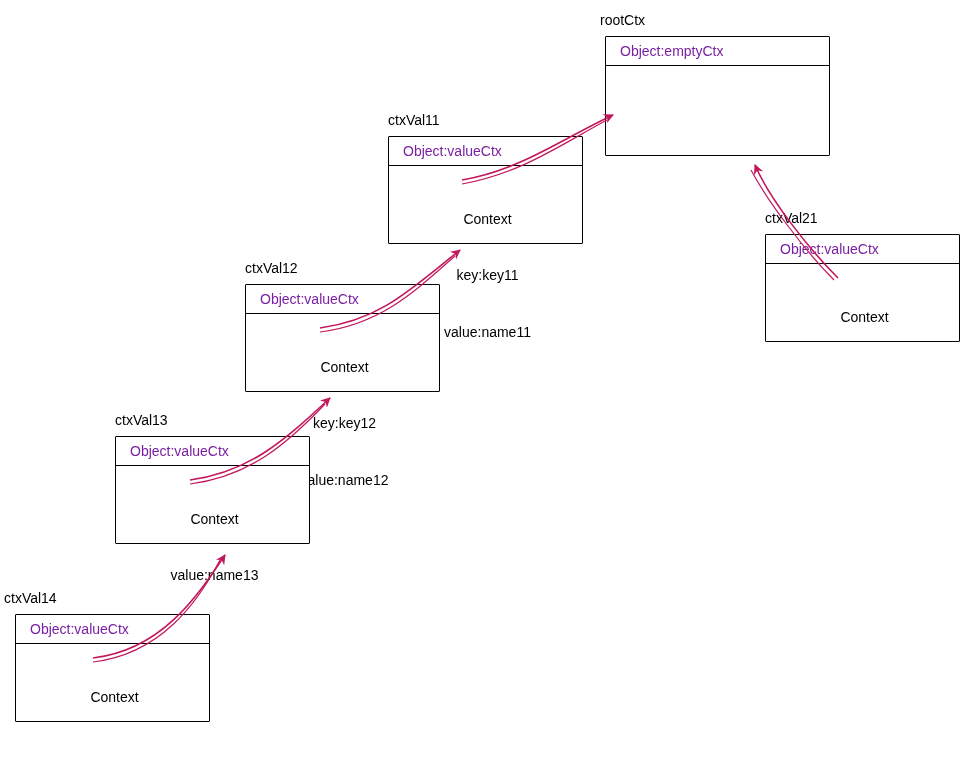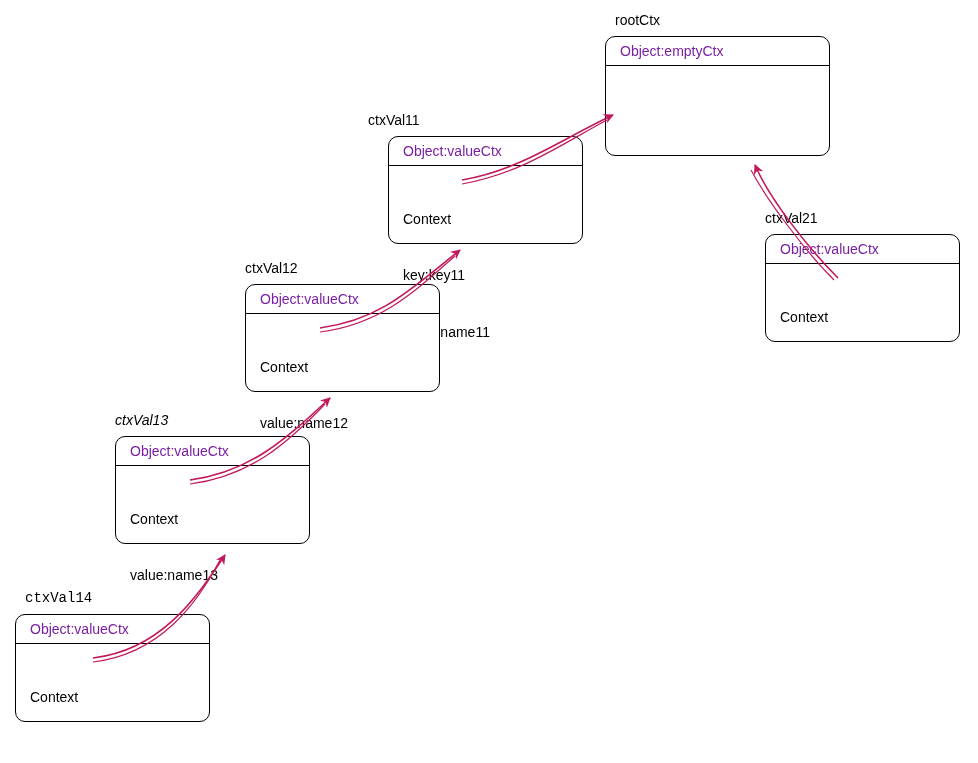--- a/index.html
+++ b/index.html
@@ -27,85 +27,86 @@
     position: absolute;
   }
   .node-label {
     position: absolute;
     white-space: nowrap;
   }
   .box {
     position: absolute;
     border: 1.5px solid #000;
     background: #ffffff;
-    border-radius: 10px;
+    border-radius: 1px;
     box-sizing: border-box;
   }
   .box-header {
     border-bottom: 1.5px solid #000;
     padding: 6px 10px 6px 14px;
     color: #7B1FA2;
     font-weight: 500;
     white-space: nowrap;
   }
   .box-body {
     padding: 6px 10px 6px 14px;
     line-height: 1.35;
     white-space: pre;
   }
-  .line { display: block; }
+  .line { display: block; text-align: center; }
 </style>
 </head>
 <body>
 <div class="canvas">
 
 <div class="node">
-  <div class="node-label" style="left:615px; top:12px;">rootCtx</div>
+  <div class="node-label" style="left:600px; top:12px;">rootCtx</div>
   <div class="box" style="left:605px; top:36px; width:225px; height:120px;">
     <div class="box-header">Object:emptyCtx</div>
     <div class="box-body"></div>
   </div>
 </div>
 
 <div class="node">
-  <div class="node-label" style="left:368px; top:112px;">ctxVal11</div>
+  <div class="node-label" style="left:388px; top:112px;">ctxVal11</div>
   <div class="box" style="left:388px; top:136px; width:195px; height:108px;">
     <div class="box-header">Object:valueCtx</div>
     <div class="box-body">
       <span class="line">Context</span>
       <span class="line">key:key11</span>
       <span class="line">value:name11</span>
     </div>
   </div>
 </div>
 
 <div class="node">
   <div class="node-label" style="left:245px; top:260px;">ctxVal12</div>
   <div class="box" style="left:245px; top:284px; width:195px; height:108px;">
     <div class="box-header">Object:valueCtx</div>
     <div class="box-body">
       <span class="line">Context</span>
+      <span class="line">key:key12</span>
       <span class="line">value:name12</span>
     </div>
   </div>
 </div>
 
 <div class="node">
-  <div class="node-label" style="left:115px; top:412px;font-style:italic;">ctxVal13</div>
+  <div class="node-label" style="left:115px; top:412px;">ctxVal13</div>
   <div class="box" style="left:115px; top:436px; width:195px; height:108px;">
     <div class="box-header">Object:valueCtx</div>
     <div class="box-body">
       <span class="line">Context</span>
       <span class="line">value:name13</span>
     </div>
   </div>
 </div>
 
 <div class="node">
-  <div class="node-label" style="left:25px; top:590px;font-family:Liberation Mono, monospace;">ctxVal14</div>
+  <div class="node-label" style="left:4px; top:590px;">ctxVal14</div>
   <div class="box" style="left:15px; top:614px; width:195px; height:108px;">
     <div class="box-header">Object:valueCtx</div>
     <div class="box-body">
       <span class="line">Context</span>
       
     </div>
   </div>
 </div>
 
 <div class="node">

